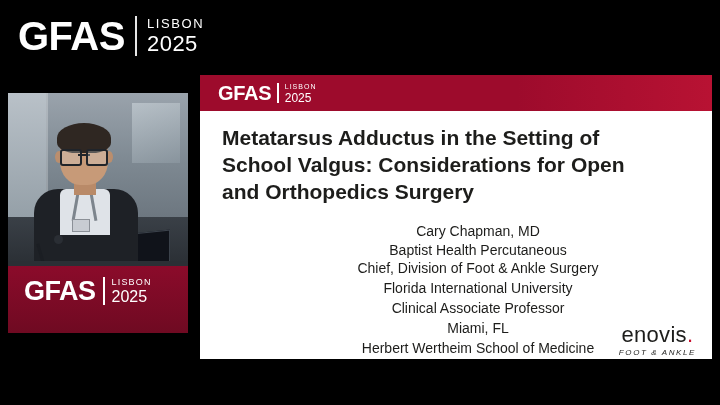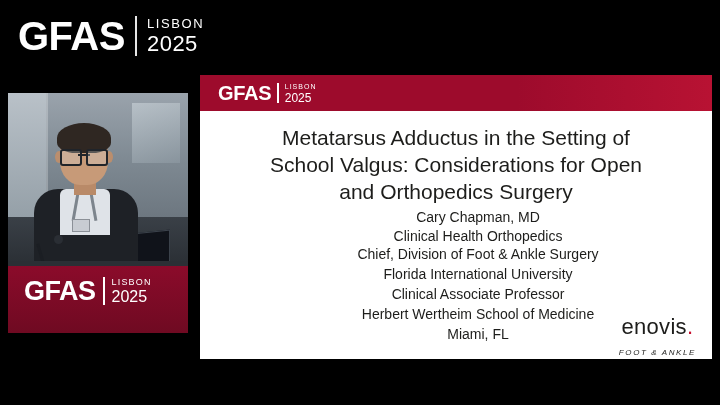--- a/index.html
+++ b/index.html
@@ -316,28 +316,27 @@
     font-size: 12px;
   }
 
   .slide-body {
     position: relative;
     height: 248px;
     padding: 0;
   }
   .slide-title {
     margin: 14px 22px 0 22px;
-    text-align: center;
     color: #1d1d1b;
     font-size: 21px;
     line-height: 1.28;
-    font-weight: normal;
+    font-weight: bold;
   }
   .slide-presenter {
-    margin-top: 2px;
+    margin-top: 16px;
     text-align: center;
     color: #1d1d1b;
     padding-left: 44px;
   }
   .slide-presenter .name {
     font-size: 14px;
     line-height: 1.35;
   }
   .slide-presenter .org {
     font-size: 14px;
@@ -360,21 +359,21 @@
     letter-spacing: 0.3px;
     font-weight: normal;
   }
   .enovis .word .dot {
     color: #c8102e;
   }
   .enovis .sub {
     font-size: 8px;
     font-style: italic;
     letter-spacing: 1.6px;
-    margin-top: 8px;
+    margin-top: 0;
   }
 </style>
 </head>
 <body>
 
 <div class="stage">
 
   <div class="brand-logo">
     <div class="gfas">GFAS</div>
     <div class="divider"></div>
@@ -440,26 +439,26 @@
 
     <div class="slide-body">
       <div class="slide-title">
         <div>Metatarsus Adductus in the Setting of</div>
         <div>School Valgus: Considerations for Open</div>
         <div>and Orthopedics Surgery</div>
       </div>
 
       <div class="slide-presenter">
         <div class="name">Cary Chapman, MD</div>
-        <div class="org">Clinical Health Orthopedics</div>
+        <div class="org">Baptist Health Percutaneous</div>
         <div class="aff">Chief, Division of Foot &amp; Ankle Surgery</div>
         <div class="aff">Florida International University</div>
         <div class="aff">Clinical Associate Professor</div>
+        <div class="aff">Miami, FL</div>
         <div class="aff">Herbert Wertheim School of Medicine</div>
-        <div class="aff">Miami, FL</div>
       </div>
 
       <div class="enovis">
         <div class="word"><span>enovis</span><span class="dot">.</span></div>
         <div class="sub">FOOT &amp; ANKLE</div>
       </div>
     </div>
   </div>
 
 </div>

